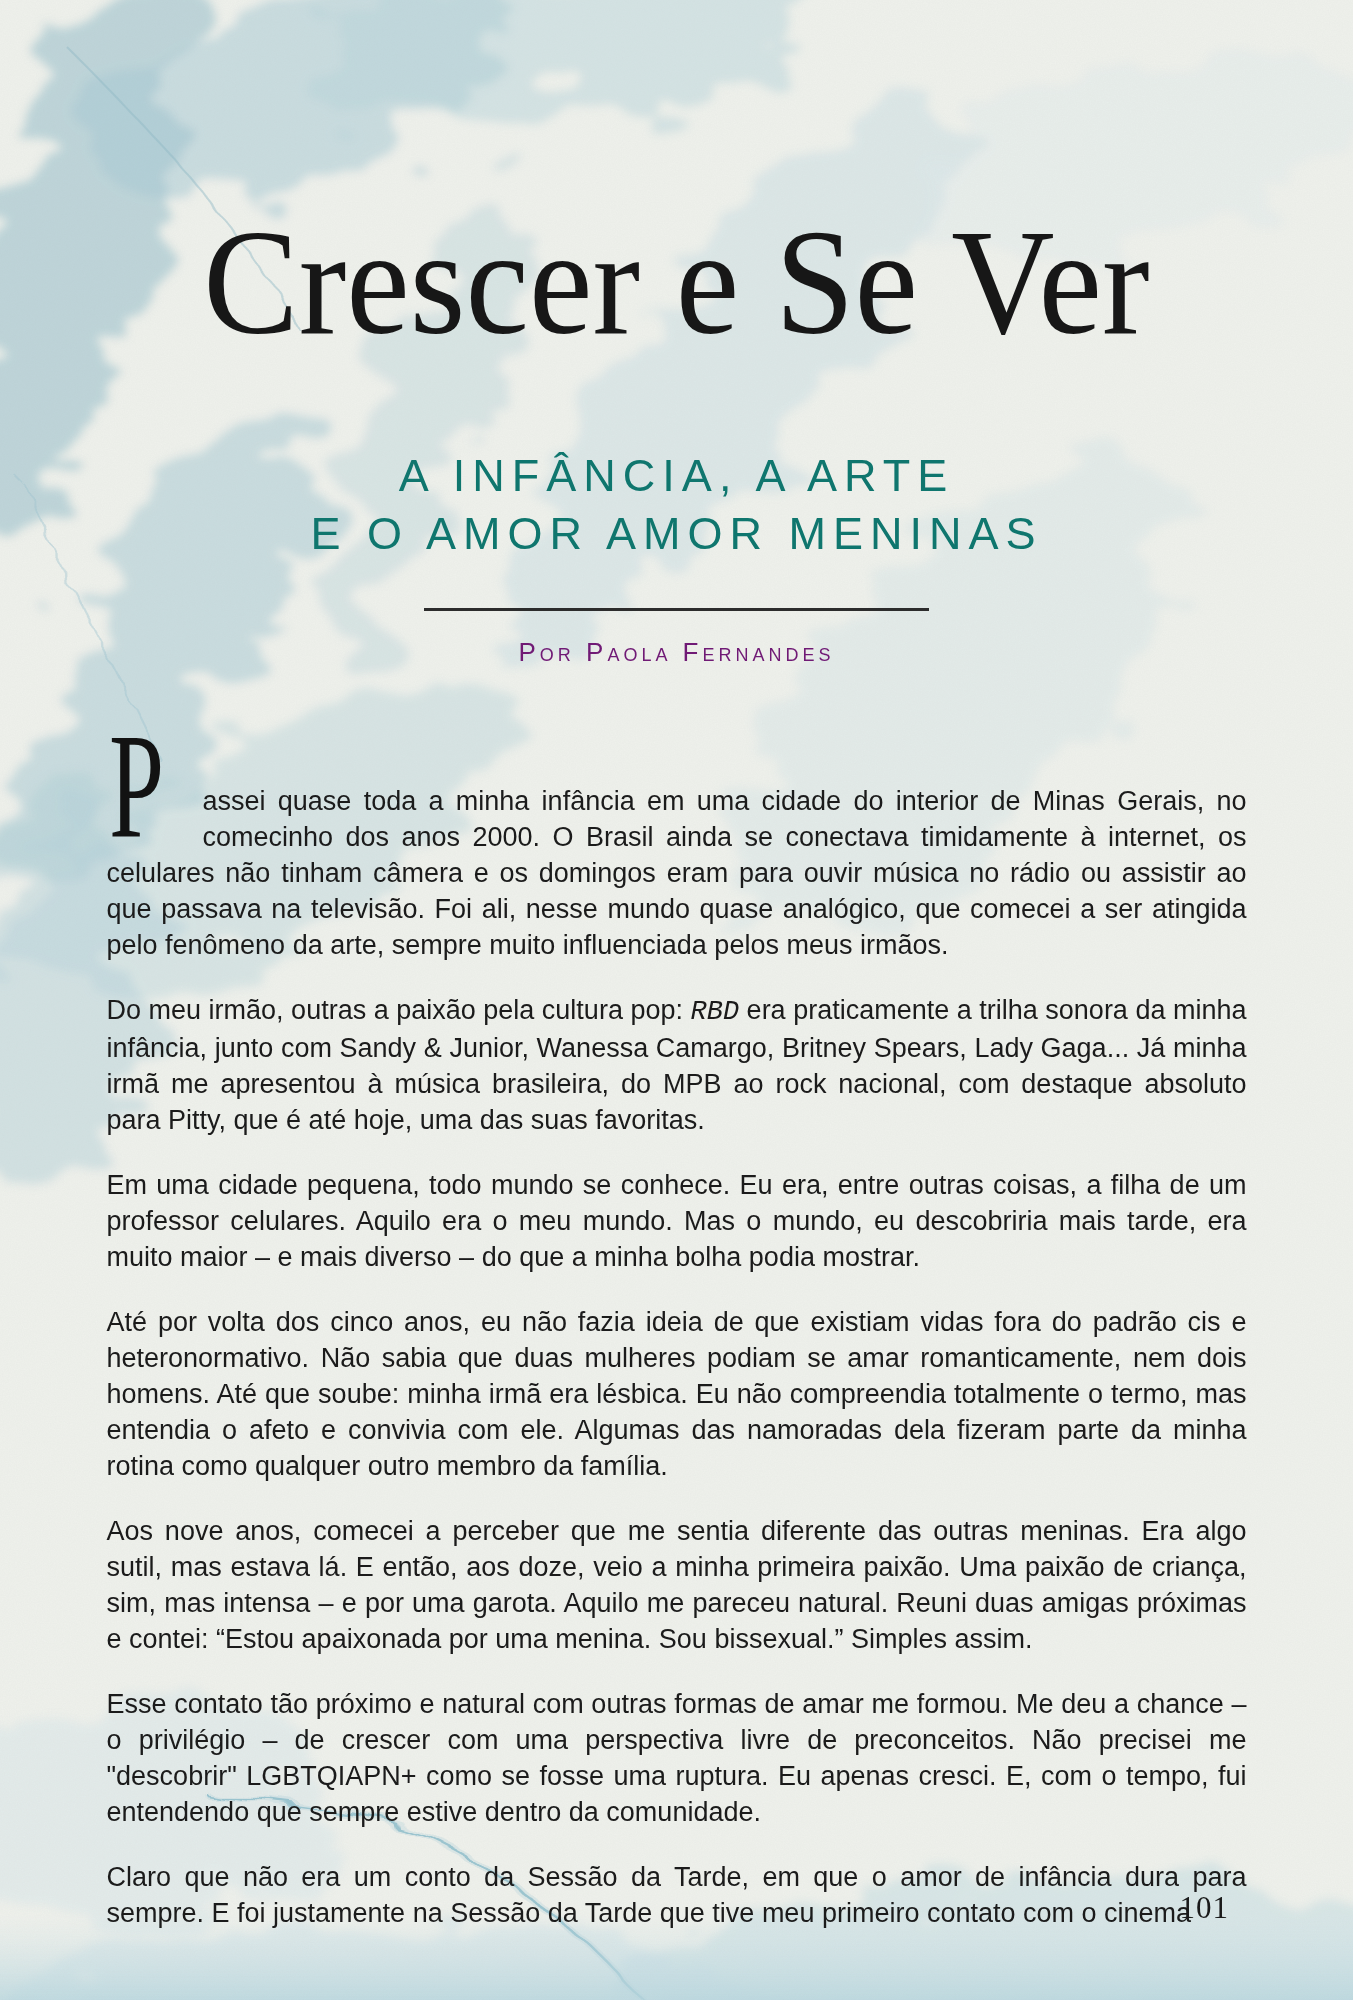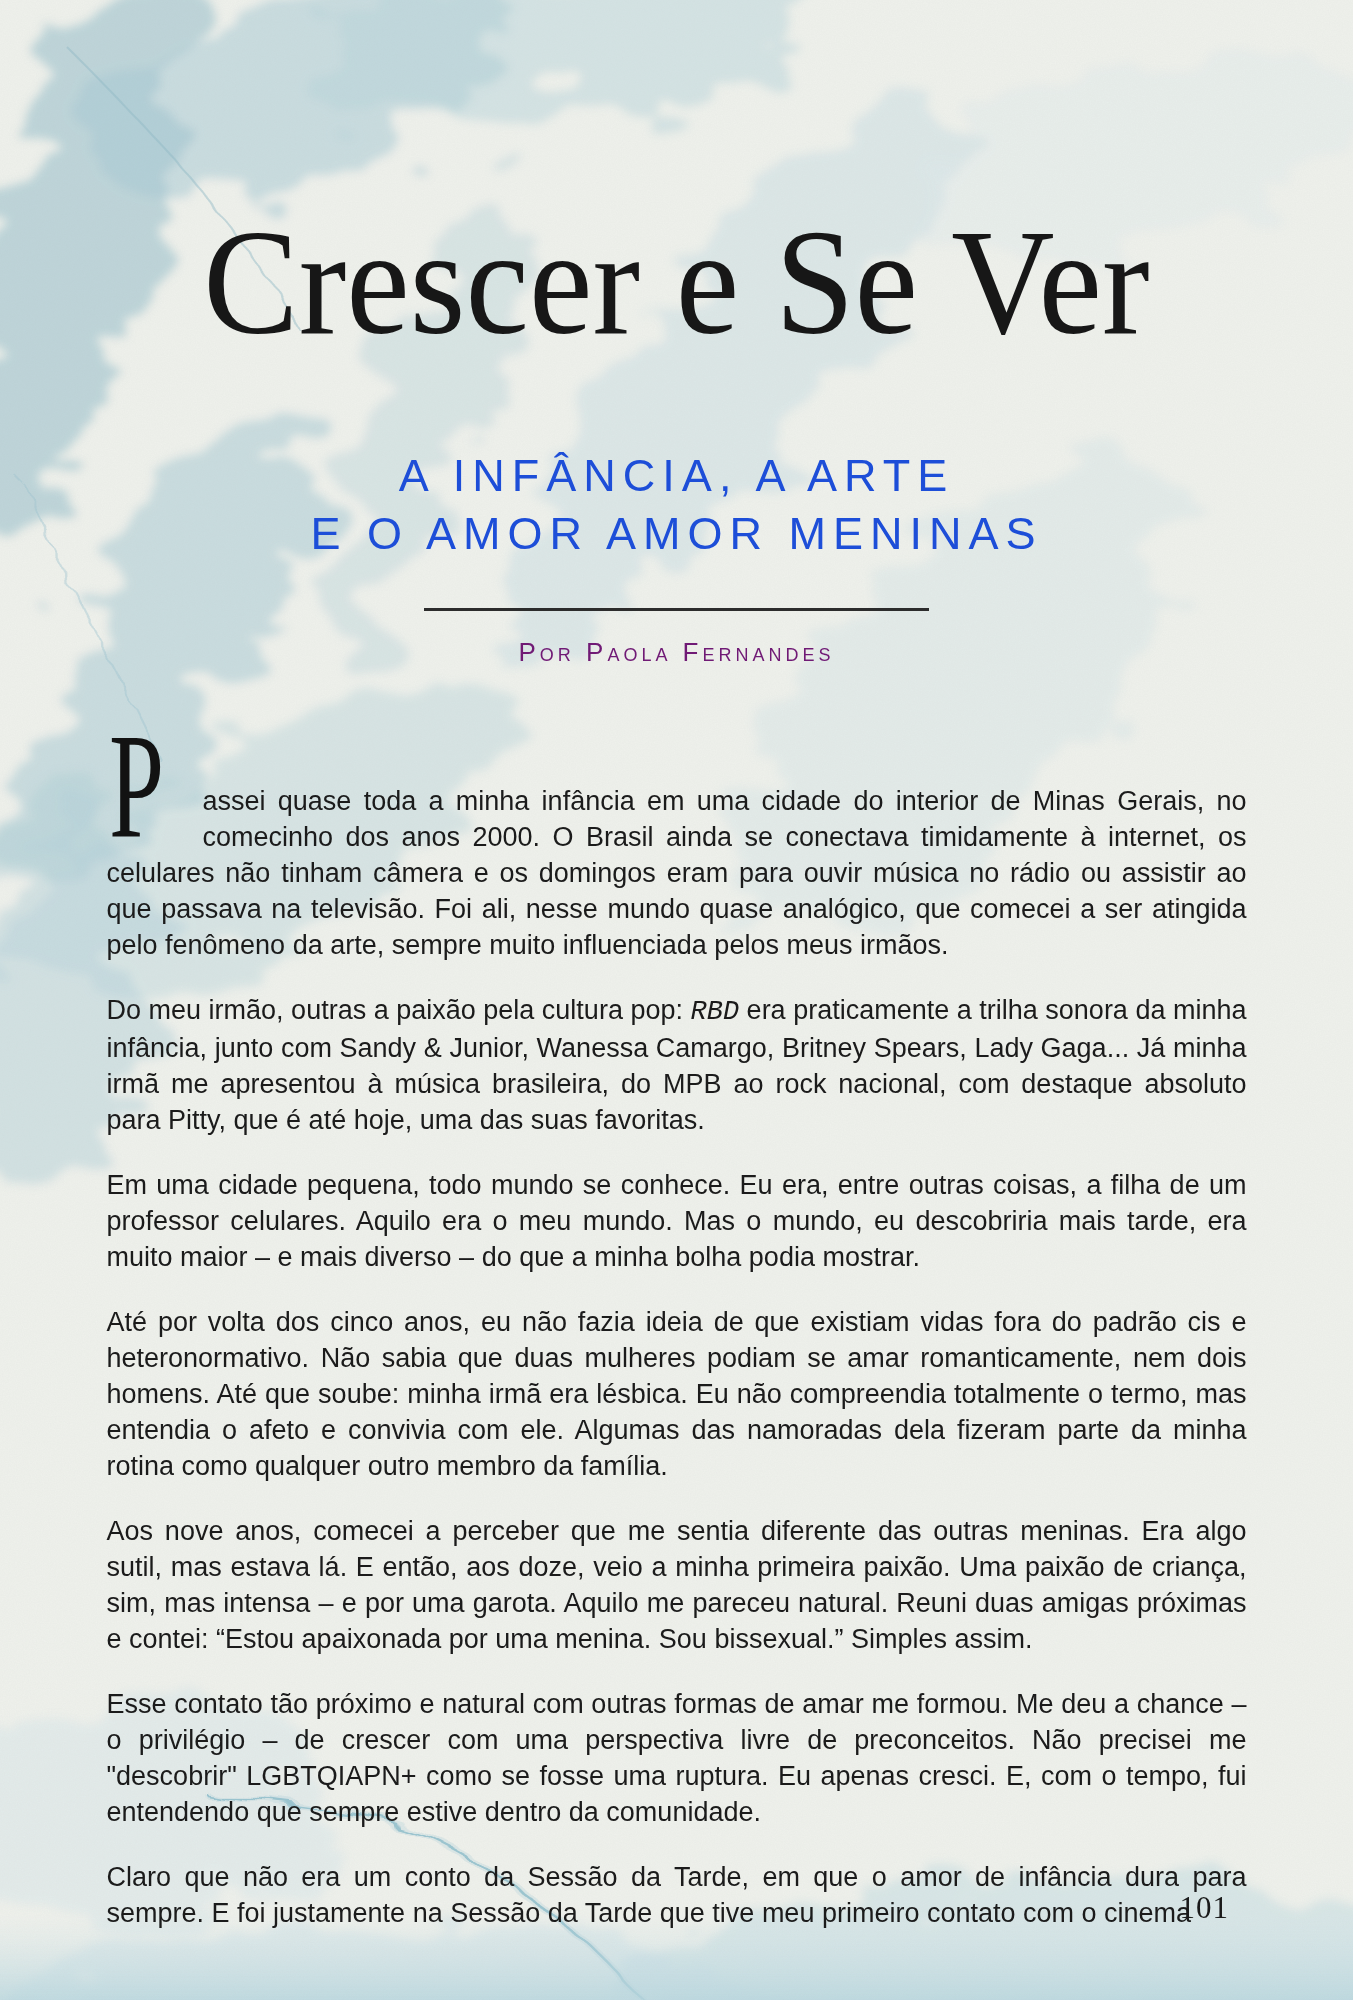--- a/index.html
+++ b/index.html
@@ -17,21 +17,21 @@
   .header{text-align:center;padding-top:112px;}
   .title{
     font-family:"Liberation Serif","DejaVu Serif",serif;
     font-size:143px;line-height:1;font-weight:400;
     letter-spacing:0;color:#171717;
     transform:scaleY(1.05);transform-origin:center top;
     white-space:nowrap;
   }
   .subtitle{
     margin-top:34px;font-size:45px;line-height:1.3;
-    letter-spacing:7px;font-weight:300;color:#1d4ed8;
+    letter-spacing:7px;font-weight:300;color:#0f766e;
   }
   .divider{width:505px;border:0;border-top:3px solid #2c2c2c;margin:44px auto 0;}
   .byline{
     margin-top:26px;font-size:26px;letter-spacing:4px;
     font-variant:small-caps;color:#701a75;
   }
   .body{
     width:1140px;margin:115px auto 0;
     text-align:justify;
     font-size:27px;line-height:36px;color:#1b1b1b;

